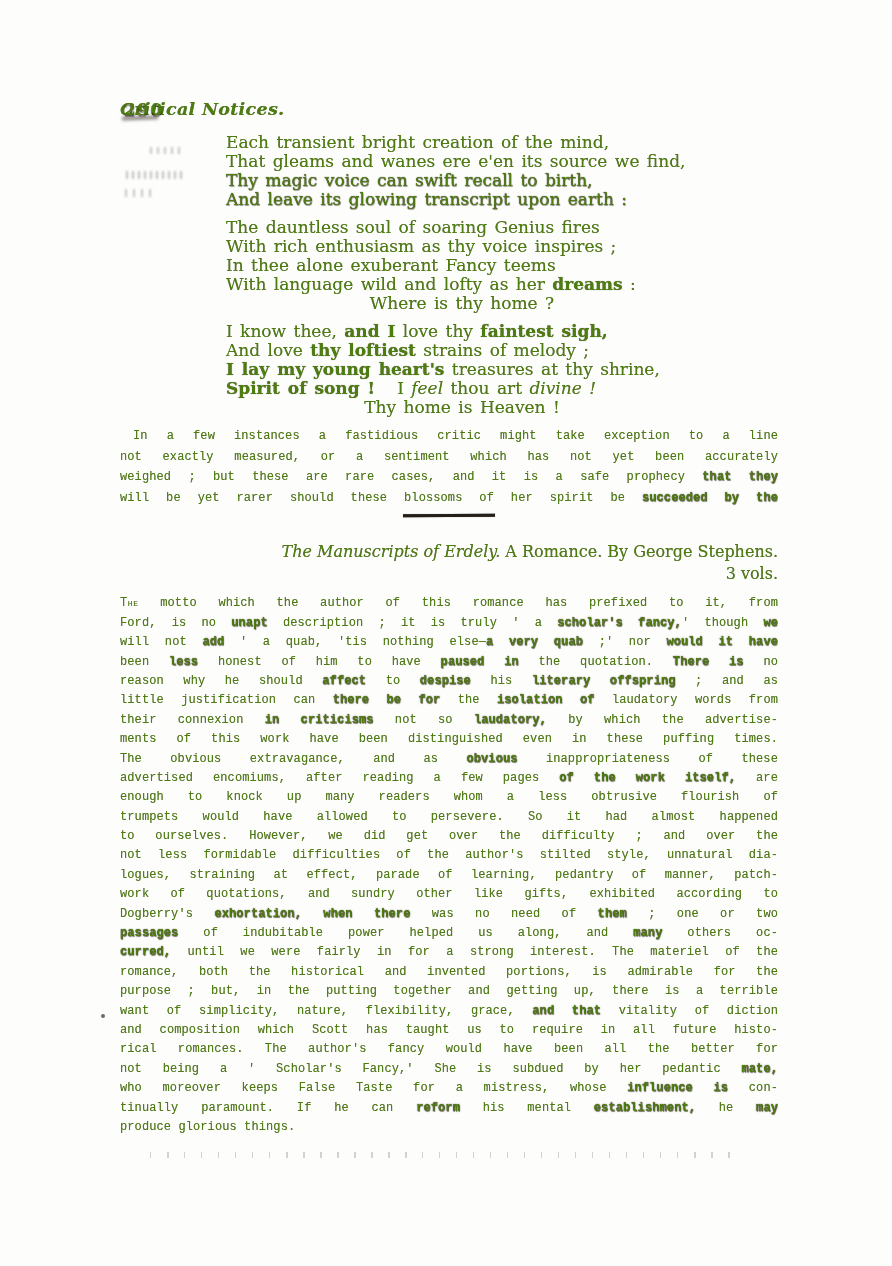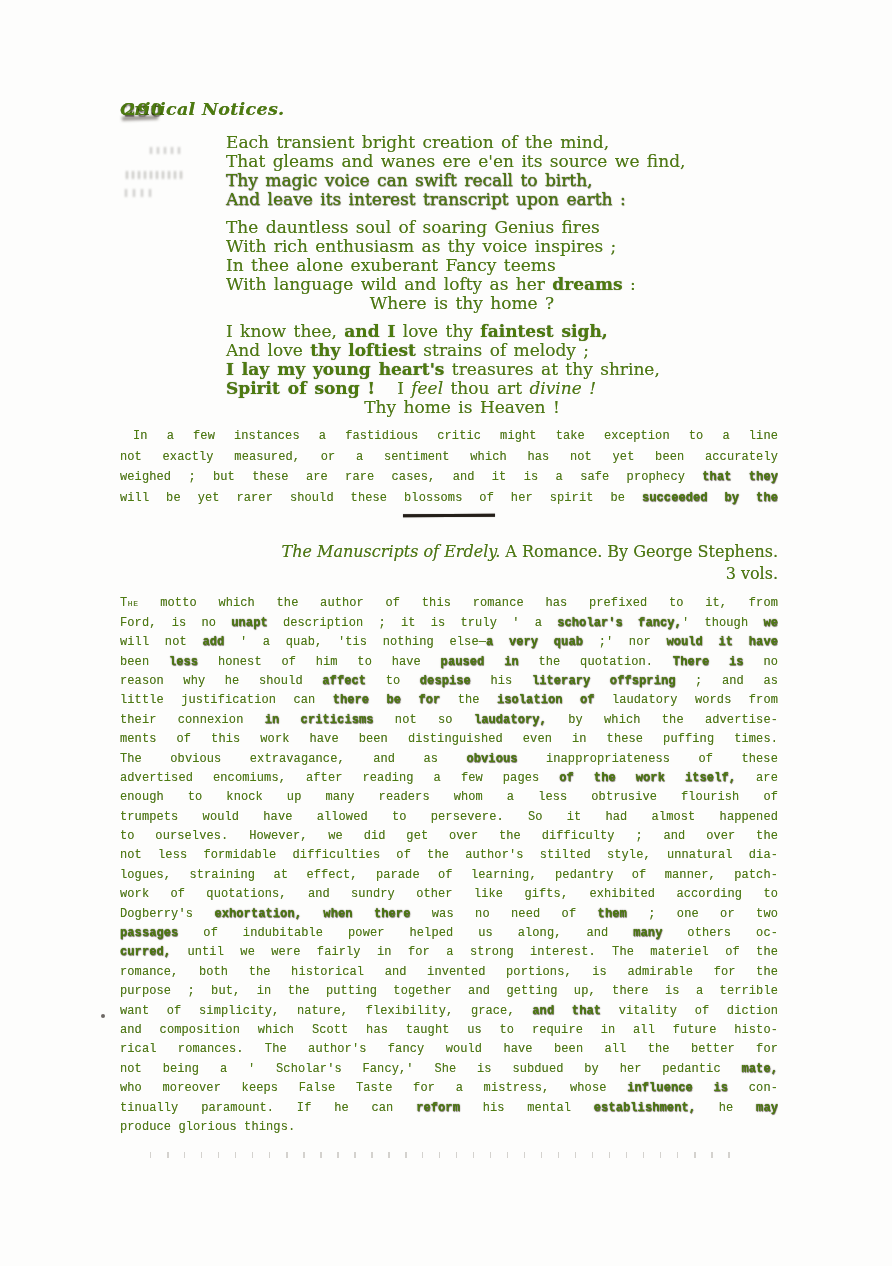--- a/index.html
+++ b/index.html
@@ -85,21 +85,21 @@
     <div class="pagehead">
       <span class="pagenum">290</span>
       <div class="ptitle">Critical Notices.</div>
     </div>
 
     <div class="poem">
       <div class="stanza">
           <div class="ln"><span>Each transient bright creation of the mind,</span></div>
           <div class="ln"><span>That gleams and wanes ere e'en its source we find,</span></div>
           <div class="ln ink"><span>Thy magic voice can swift recall to birth,</span></div>
-          <div class="ln ink"><span>And leave its interest transcript upon earth :</span></div>
+          <div class="ln ink"><span>And leave its glowing transcript upon earth :</span></div>
         </div>
       <div class="stanza">
           <div class="ln"><span>The dauntless soul of soaring Genius fires</span></div>
           <div class="ln"><span>With rich enthusiasm as thy voice inspires ;</span></div>
           <div class="ln"><span>In thee alone exuberant Fancy teems</span></div>
           <div class="ln"><span>With language wild and lofty as her </span><span class="bd">dreams</span><span> :</span></div>
           <div class="ln refrain"><span>Where is thy home ?</span></div>
         </div>
       <div class="stanza">
           <div class="ln"><span>I know thee, </span><span class="bd">and I</span><span> love thy </span><span class="bd">faintest sigh,</span></div>

